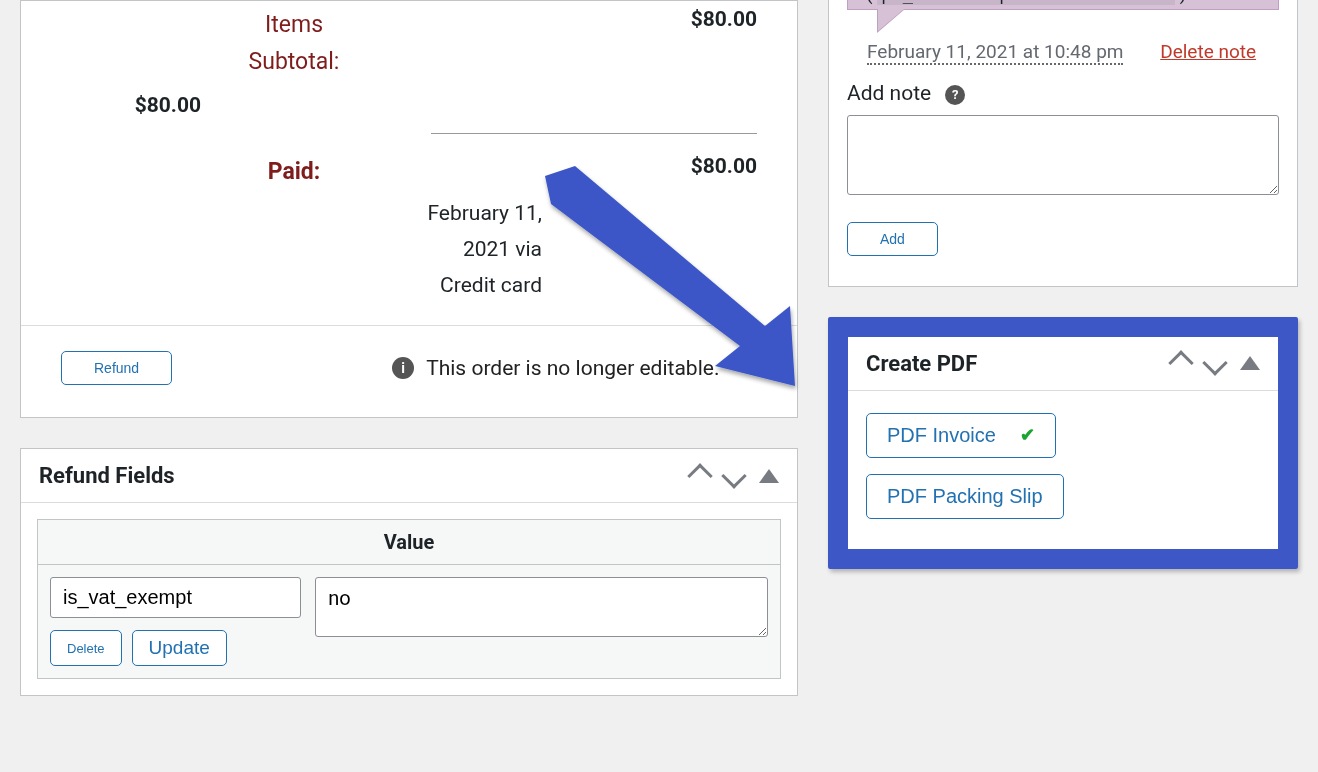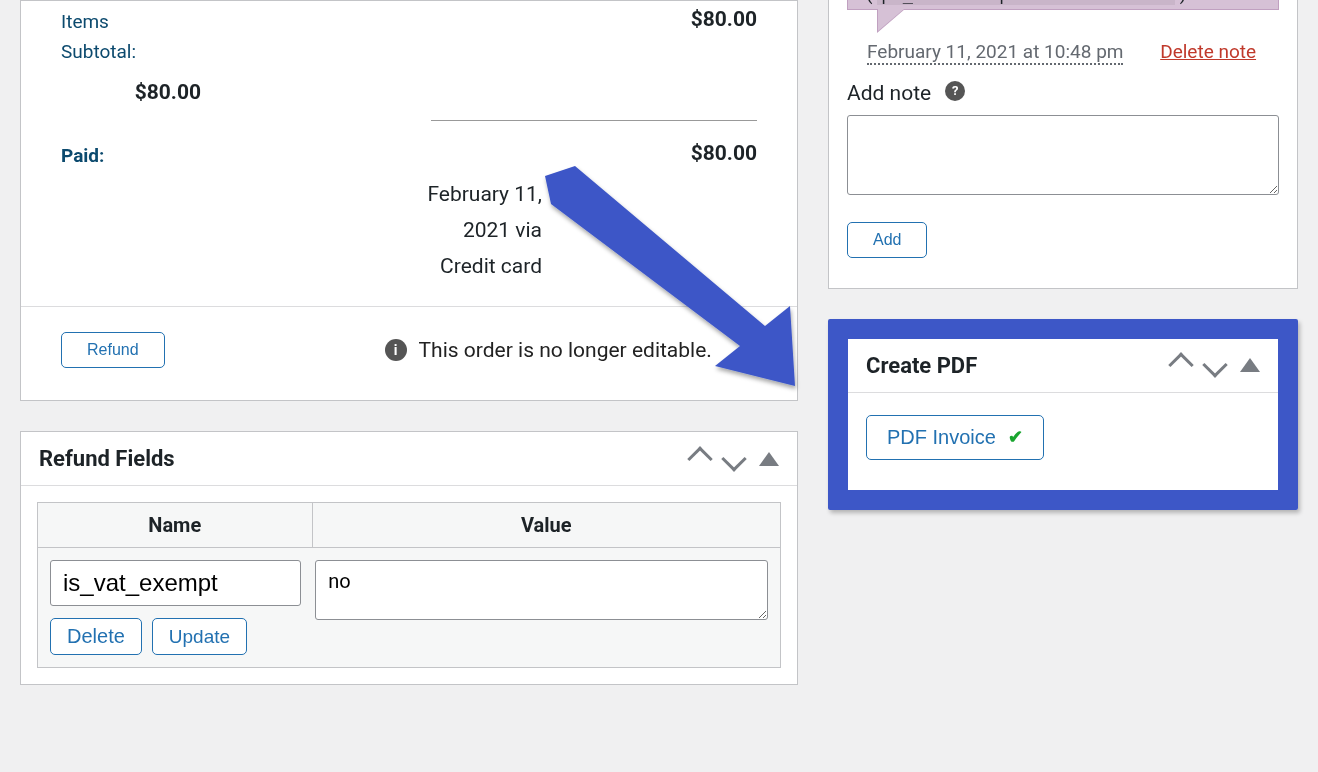--- a/index.html
+++ b/index.html
@@ -33,25 +33,25 @@
   }
   .totals-table {
     width: 100%;
   }
   .totals-row {
     display: flex;
     padding: 6px 40px;
   }
   .totals-label {
     flex: 1;
-    text-align: left;
+    text-align: center;
     padding-right: 90px;
-    font-size: 19px;
+    font-size: 23px;
     line-height: 1.6;
-    color: #0c4a6e;
+    color: #7f1d1d;
   }
   .totals-value {
     width: 140px;
     text-align: right;
     font-weight: 700;
     font-size: 21px;
     color: #1d2327;
   }
   .paid-label { font-weight: 700; }
   .totals-divider {
@@ -71,22 +71,22 @@
     padding: 25px 40px 32px;
     display: flex;
     align-items: center;
     gap: 40px;
     background:#fff;
   }
   .btn {
     border: 1.5px solid #2271b1;
     background: #fff;
     color: #2271b1;
-    padding: 8px 25px;
-    font-size: 16px;
+    padding: 8px 32px;
+    font-size: 14px;
     border-radius: 5px;
     cursor: pointer;
   }
   .msg-editable {
     display: flex;
     align-items: center;
     gap: 12px;
     font-size: 21px;
     color: #222;
     margin-left: 180px;
@@ -161,21 +161,21 @@
     border: 1px solid #c3c4c7;
     padding: 12px;
     gap: 14px;
     background:#f6f7f7;
   }
   .cf-name-col { width: 35%; display:flex; flex-direction:column; gap:12px;}
   .cf-value-col { flex: 1; }
   .input-text {
     width: 100%;
     padding: 8px 12px;
-    font-size: 24px;
+    font-size: 20px;
     border: 1px solid #8c8f94;
     border-radius: 3px;
     background:#fff;
   }
   .textarea-val {
     width: 100%;
     height: 60px;
     padding: 8px 12px;
     font-size: 20px;
     border: 1px solid #8c8f94;
@@ -230,21 +230,21 @@
     color: #c0392b;
     text-decoration: underline;
     cursor: pointer;
     margin-left: 32px;
   }
 
   .add-note-section {
     padding: 18px 0 0;
   }
   .add-note-label {
-    display:flex; align-items:flex-start; gap:14px;
+    display:flex; align-items:flex-end; gap:14px;
     font-size: 21px;
     margin-bottom: 10px;
   }
   .add-note-textarea {
     width: 100%;
     height: 80px;
     border: 1px solid #8c8f94;
     border-radius: 3px;
     padding: 8px;
     font-size: 18px;
@@ -292,21 +292,21 @@
     display:flex; flex-direction:column; gap:16px; align-items:flex-start;
   }
   .pdf-btn {
     border:1.5px solid #2271b1;
     background:#fff;
     color:#2271b1;
     padding:10px 20px;
     font-size:20px;
     border-radius:5px;
     cursor:pointer;
-    display:flex; align-items:center; gap:12px;
+    display:flex; align-items:center; gap:24px;
   }
   .check-green { color: #19a52f; font-weight:900; font-size:18px;}
 
   
   .arrow-annotation {
     position:absolute;
     left:535px; top:166px;
     width:280px; height:240px;
     pointer-events:none;
     z-index:50;
@@ -349,28 +349,27 @@
       <div class="panel-header">
         <div class="panel-title">Refund Fields</div>
         <div class="panel-controls">
           <span class="chev up"></span>
           <span class="chev down"></span>
           <span class="tri-up"></span>
         </div>
       </div>
       <div class="custom-fields-body">
         <div class="cf-table-header">
-          <div class="cf-th cf-th-name">Name</div>
           <div class="cf-th cf-th-value">Value</div>
         </div>
         <div class="cf-row">
           <div class="cf-name-col">
             <input class="input-text" value="is_vat_exempt" style="">
             <div class="cf-buttons">
-              <button class="btn" style="padding:6px 16px;font-size:20px">Delete</button>
+              <button class="btn" style="padding:6px 16px;font-size:13px">Delete</button>
               <button class="btn" style="padding:6px 16px;font-size:19px">Update</button>
             </div>
           </div>
           <div class="cf-value-col">
             <textarea class="textarea-val" style="">no</textarea>
           </div>
         </div>
       </div>
     </div>
 
@@ -409,20 +408,23 @@
           <div class="panel-controls">
             <span class="chev up"></span>
             <span class="chev down"></span>
             <span class="tri-up"></span>
           </div>
         </div>
         <div class="pdf-panel-body">
           <button class="pdf-btn">
             <span>PDF Invoice</span>
             <span class="check-green">✔</span>
+          </button>
+          <button class="pdf-btn">
+            <span>PDF Packing Slip</span>
           </button>
         </div>
       </div>
     </div>
 
   </div>
 </div>
 
 <svg class="arrow-annotation" viewBox="0 0 280 240">
   <defs>

